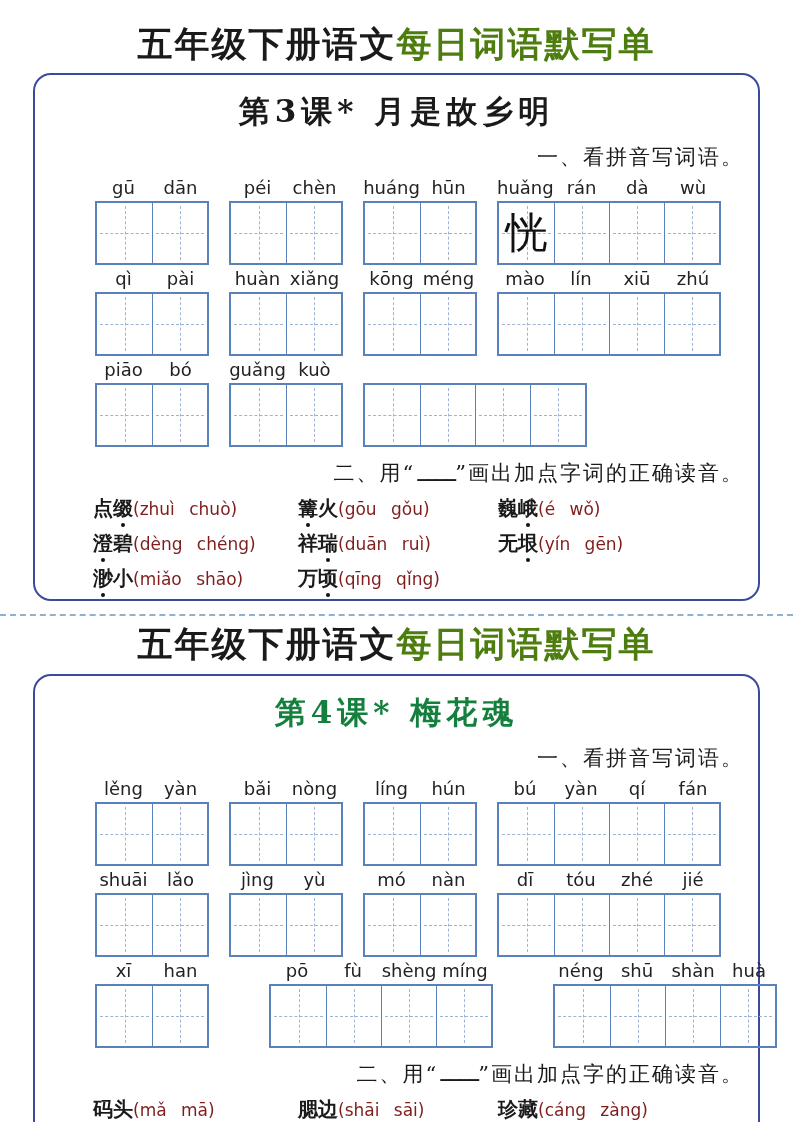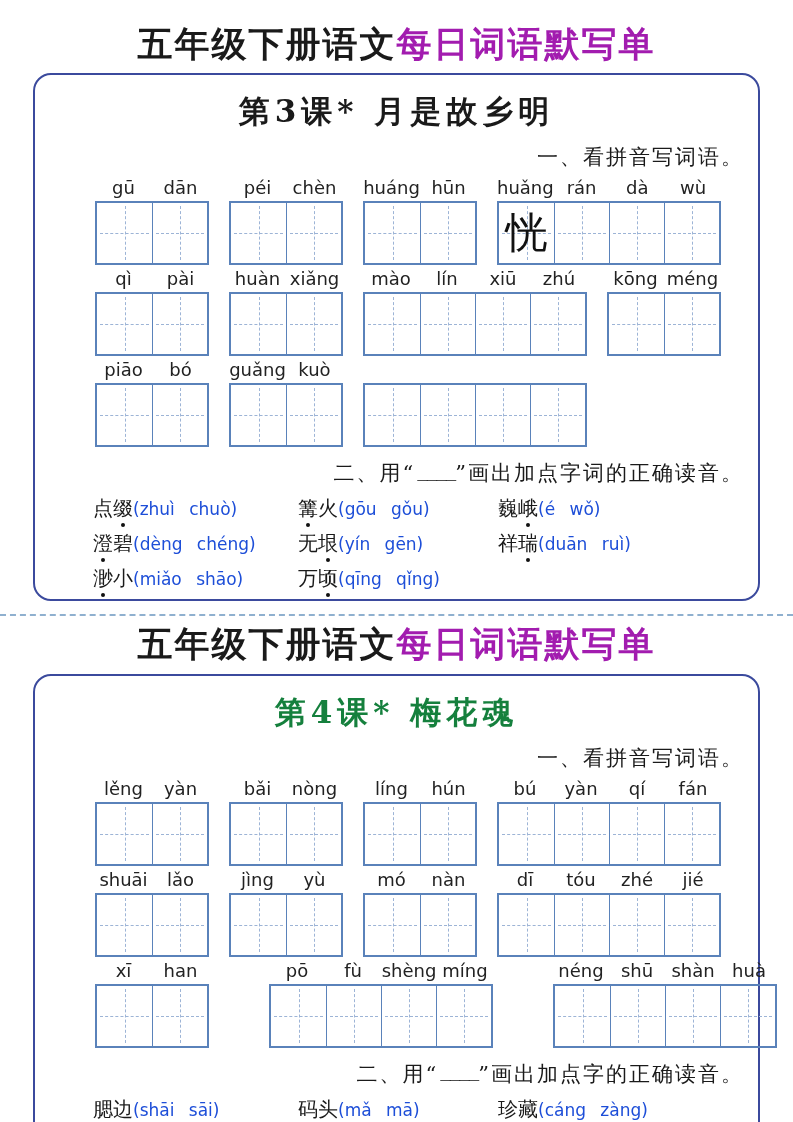--- a/index.html
+++ b/index.html
@@ -1,48 +1,48 @@
 <!DOCTYPE html>
 <html><head>
 <meta charset="utf-8">
 <style>
   * { margin:0; padding:0; box-sizing:border-box; }
   html,body { width:793px; background:#ffffff; }
   body { height:1122px; overflow:hidden; font-family:"DejaVu Serif","Liberation Serif",serif; color:#1a1a1a; }
 
   .main-title { text-align:center; font-size:35px; font-weight:bold; letter-spacing:2px; margin-top:24px; line-height:1.15; }
-  .main-title .t-red { color:#a21caf; }
+  .main-title .t-red { color:#4d7c0f; }
 
   .sheet { margin:9px 33px 0 33px; border:2px solid #3b4a9d; border-radius:18px; padding:10px 14px 8px 14px; min-height:462px; }
 
   .lesson { text-align:center; font-size:31px; font-weight:bold; letter-spacing:5px; margin:6px 0 10px 0; }
 
   .sec-label { font-size:21px; letter-spacing:2px; margin:2px 0 6px 2px;text-align:right; }
   .sec2 { margin-top:12px; margin-bottom:8px; }
-  .blank { display:inline-block; min-width:40px; letter-spacing:-1px; position:relative; top:-0.22em; font-weight:normal; }
+  .blank { display:inline-block; min-width:40px; letter-spacing:-1px; position:relative; top:-0.22em; font-weight:bold; }
 
   .rows { padding-left:46px; }
   .prow { display:flex; gap:20px; margin-bottom:3px; align-items:flex-end; }
   .prow.three { gap:60px; }
   .group { display:flex; flex-direction:column; }
   .plabel { display:flex; height:23px; font-family:"DejaVu Sans","Liberation Sans",sans-serif; font-size:18px; color:#222; margin-bottom:1px; }
   .plabel span { flex:1; text-align:center; white-space:nowrap; }
   .box { display:flex; border:2px solid #5a82ba; }
   .cell { width:55px; height:60px; position:relative; }
   .cell + .cell { border-left:1.5px solid #5a82ba; }
   .cell::before { content:""; position:absolute; left:50%; top:3px; bottom:3px; border-left:1.5px dashed #9db4d6; }
   .cell::after  { content:""; position:absolute; top:50%; left:3px; right:3px; border-top:1.5px dashed #9db4d6; }
   .fill { position:absolute; inset:0; display:flex; align-items:center; justify-content:center; font-size:42px; color:#111; z-index:2; font-weight:500; }
 
   .words { display:grid; grid-template-columns:205px 200px auto; row-gap:9px; padding-left:44px; font-size:20px; }
   .witem { line-height:1.3; white-space:nowrap; }
-  .wchars { font-weight:400;text-align:right; }
+  .wchars { font-weight:700;text-align:right; }
   .wchars span { display:inline-block; position:relative; }
   .dotted::after { content:""; position:absolute; left:50%; bottom:-6px; transform:translateX(-50%); width:4px; height:4px; background:#111; border-radius:50%; }
-  .wpy { font-family:"DejaVu Sans","Liberation Sans",sans-serif; font-size:17px; word-spacing:9px; color:#1d4ed8; }
+  .wpy { font-family:"DejaVu Sans","Liberation Sans",sans-serif; font-size:17px; word-spacing:9px; color:#7f1d1d; }
 
   .divider { border-top:2px dashed #8fb0cf; margin:13px 0 2px 0; }
   .page2 .main-title { margin-top:8px; }
 </style>
 </head>
 <body>
 
 <div>
 
   <section class="page page1">
@@ -117,38 +117,38 @@
                 <span>huàn</span>
                 <span>xiǎng</span>
               </div>
               <div class="box">
                 <div class="cell"></div>
                 <div class="cell"></div>
               </div>
             </div>
             <div class="group">
               <div class="plabel">
+                <span>kōng</span>
+                <span>méng</span>
+              </div>
+              <div class="box">
+                <div class="cell"></div>
+                <div class="cell"></div>
+              </div>
+            </div>
+            <div class="group">
+              <div class="plabel">
                 <span>mào</span>
                 <span>lín</span>
                 <span>xiū</span>
                 <span>zhú</span>
               </div>
               <div class="box">
                 <div class="cell"></div>
                 <div class="cell"></div>
-                <div class="cell"></div>
-                <div class="cell"></div>
-              </div>
-            </div>
-            <div class="group">
-              <div class="plabel">
-                <span>kōng</span>
-                <span>méng</span>
-              </div>
-              <div class="box">
                 <div class="cell"></div>
                 <div class="cell"></div>
               </div>
             </div>
           </div>
           <div class="prow">
             <div class="group">
               <div class="plabel">
                 <span>piāo</span>
                 <span>bó</span>
@@ -179,22 +179,22 @@
           </div>
         </div>
 
       <div class="sec-label sec2"><span>二、用“</span><span class="blank">____</span><span>”画出加点字词的正确读音。</span></div>
 
       <div class="words">
           <div class="witem"><span class="wchars"><span>点</span><span class="dotted">缀</span></span><span class="wpy">(zhuì chuò)</span></div>
           <div class="witem"><span class="wchars"><span class="dotted">篝</span><span>火</span></span><span class="wpy">(gōu gǒu)</span></div>
           <div class="witem"><span class="wchars"><span>巍</span><span class="dotted">峨</span></span><span class="wpy">(é wǒ)</span></div>
           <div class="witem"><span class="wchars"><span class="dotted">澄</span><span>碧</span></span><span class="wpy">(dèng chéng)</span></div>
+          <div class="witem"><span class="wchars"><span>祥</span><span class="dotted">瑞</span></span><span class="wpy">(duān ruì)</span></div>
           <div class="witem"><span class="wchars"><span>无</span><span class="dotted">垠</span></span><span class="wpy">(yín gēn)</span></div>
-          <div class="witem"><span class="wchars"><span>祥</span><span class="dotted">瑞</span></span><span class="wpy">(duān ruì)</span></div>
           <div class="witem"><span class="wchars"><span class="dotted">渺</span><span>小</span></span><span class="wpy">(miǎo shāo)</span></div>
           <div class="witem"><span class="wchars"><span>万</span><span class="dotted">顷</span></span><span class="wpy">(qīng qǐng)</span></div>
         </div>
     </div>
   </section>
 
   <div class="divider"></div>
 
   <section class="page page2">
     <h1 class="main-title"><span class="t-black">五年级下册语文</span><span class="t-red">每日词语默写单</span></h1>
@@ -334,22 +334,22 @@
                 <div class="cell"></div>
                 <div class="cell"></div>
               </div>
             </div>
           </div>
         </div>
 
       <div class="sec-label sec2"><span>二、用“</span><span class="blank">____</span><span>”画出加点字的正确读音。</span></div>
 
       <div class="words">
+          <div class="witem"><span class="wchars"><span class="dotted">码</span><span>头</span></span><span class="wpy">(mǎ mā)</span></div>
           <div class="witem"><span class="wchars"><span class="dotted">腮</span><span>边</span></span><span class="wpy">(shāi sāi)</span></div>
-          <div class="witem"><span class="wchars"><span class="dotted">码</span><span>头</span></span><span class="wpy">(mǎ mā)</span></div>
           <div class="witem"><span class="wchars"><span>珍</span><span class="dotted">藏</span></span><span class="wpy">(cáng zàng)</span></div>
           <div class="witem"><span class="wchars"><span class="dotted">虬</span><span>枝</span></span><span class="wpy">(qiǔ qiú)</span></div>
           <div class="witem"><span class="wchars"><span class="dotted">眷</span><span>恋</span></span><span class="wpy">(juàn jüàn)</span></div>
           <div class="witem"><span class="wchars"><span>凉</span><span class="dotted">飕</span><span>飕</span></span><span class="wpy">(shōu sōu)</span></div>
         </div>
     </div>
   </section>
 
 </div>
 

